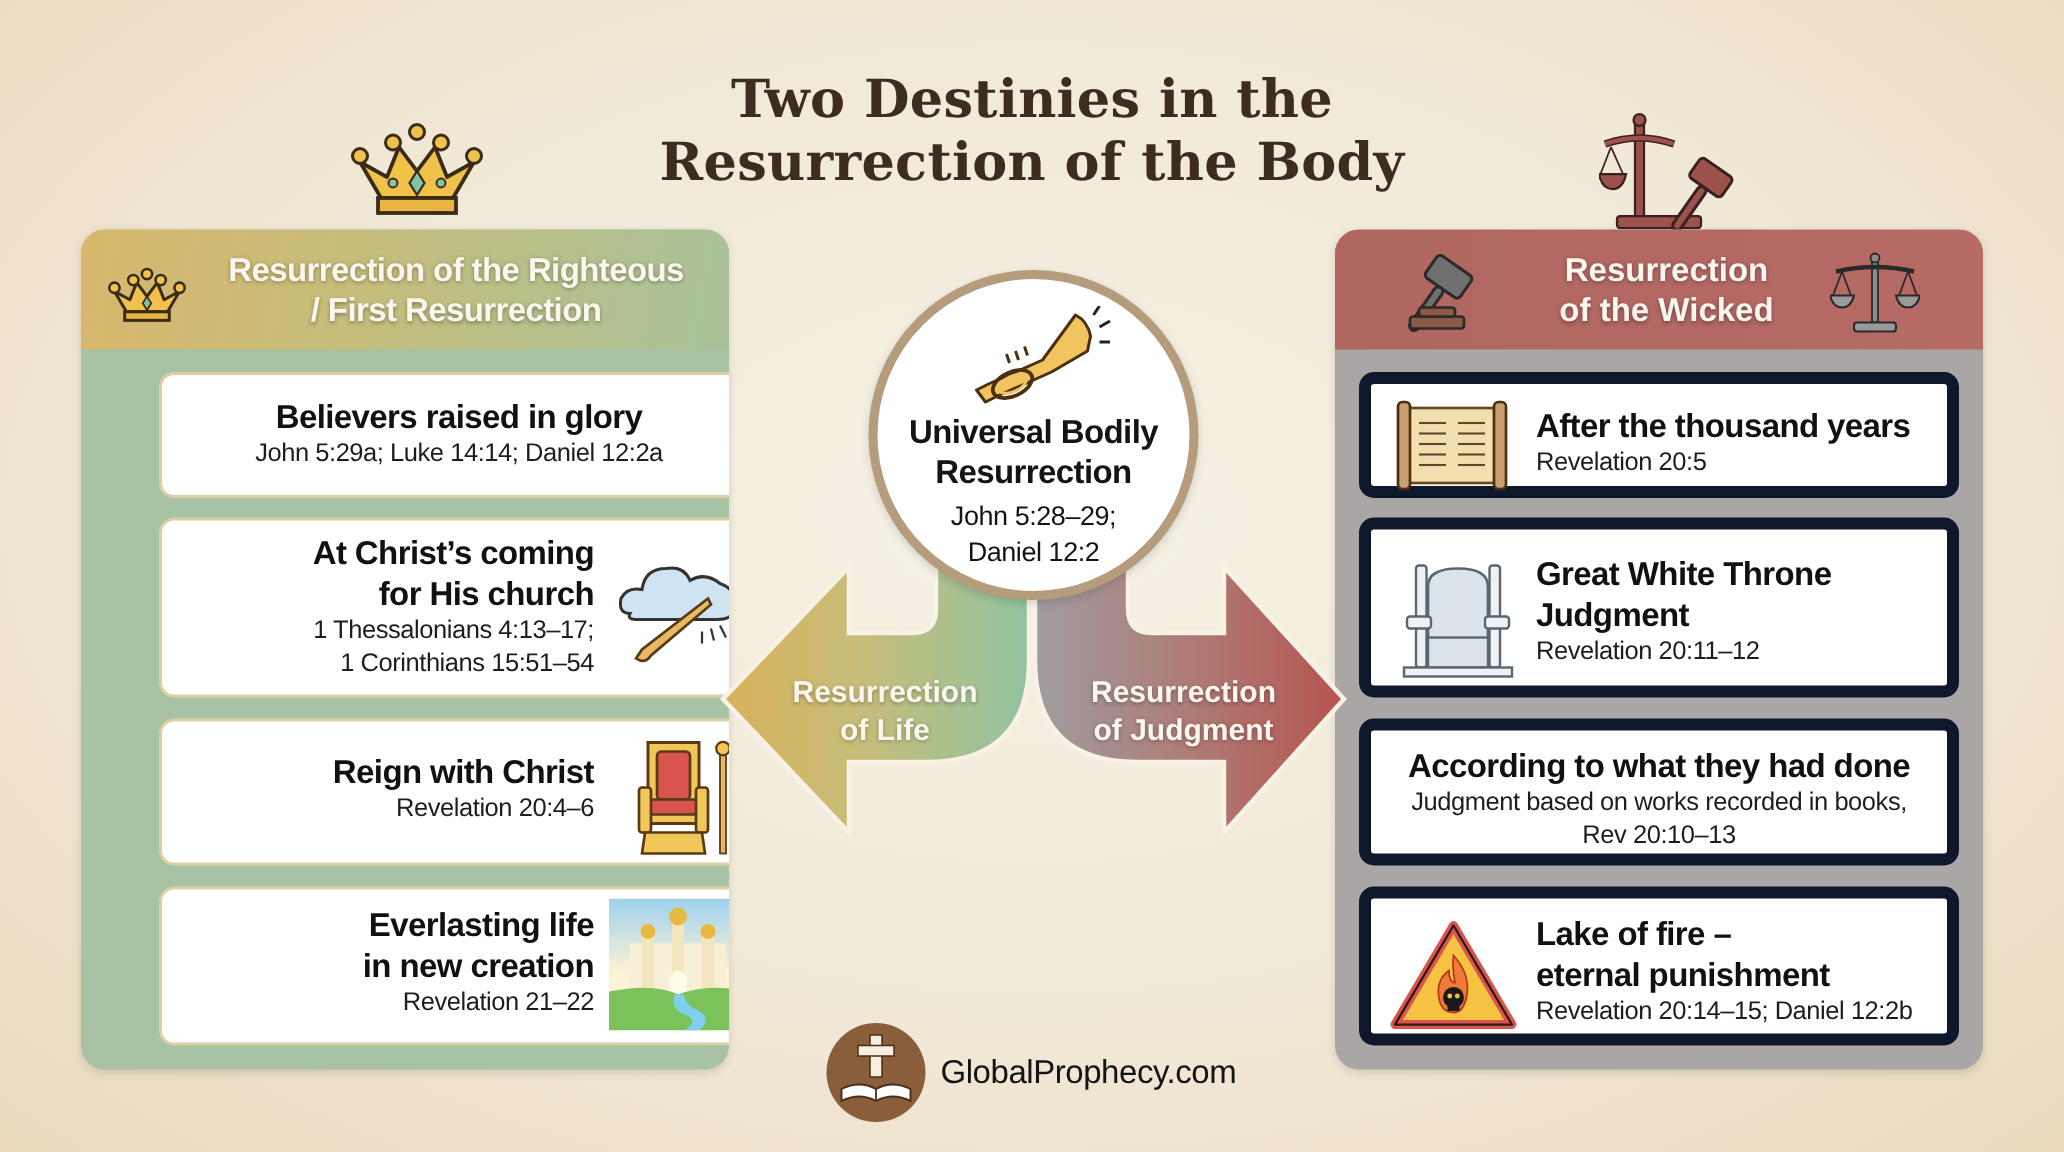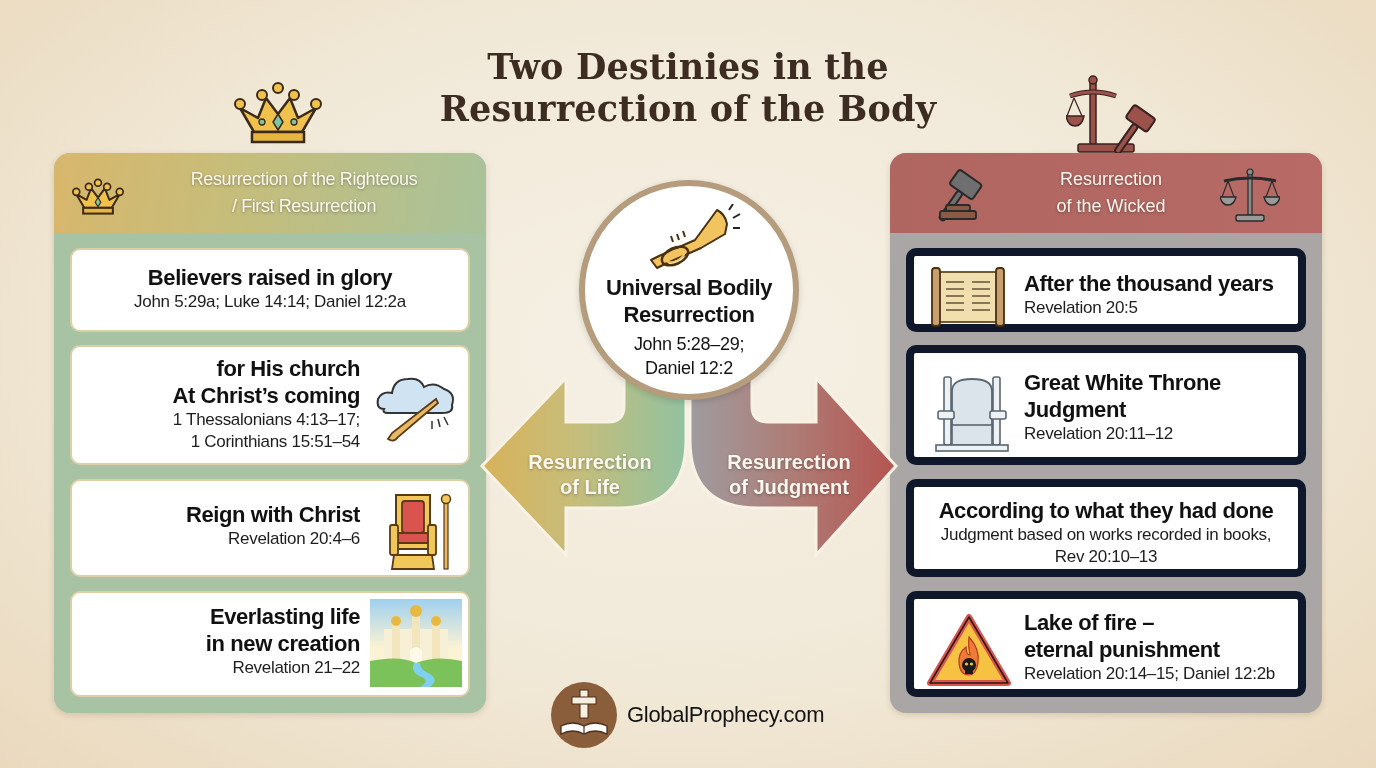--- a/index.html
+++ b/index.html
@@ -26,32 +26,32 @@
     box-shadow: 0 2px 6px rgba(90,70,40,0.18);
   }
   .panel.left { left: 54px; background: #a7c3a4; }
   .panel.right { left: 890px; background: #aaa6a6; }
   .panel-head {
     position: absolute; left: 0; top: 0; width: 100%; height: 80px;
   }
   .panel.left .panel-head { background: linear-gradient(100deg, #d8b76c 0%, #c7bd7a 40%, #a9c29a 100%); }
   .panel.right .panel-head { background: linear-gradient(90deg, #b06660 0%, #b76a66 100%); }
   .panel-title {
-    position: absolute; color: #fbf7ee; font-weight: normal;
-    font-size: 18px; line-height: 27px; text-align: center;
+    position: absolute; color: #fbf7ee; font-weight: bold;
+    font-size: 22px; line-height: 27px; text-align: center;
     text-shadow: 0 1px 3px rgba(0,0,0,0.35);
   }
   .panel.left .panel-title { left: 80px; top: 13px; width: 340px; letter-spacing: -0.4px; }
   .panel.right .panel-title { left: 110px; top: 13px; width: 222px; }
 
   .card {
     position: absolute; left: 16px; width: 400px;
     background: #ffffff; border-radius: 10px;
   }
-  .panel.left .card { border: 2px solid #dccfa5; }
+  .panel.left .card { border: 2px solid #dccfa5; margin-left: 36px; }
   .panel.right .card { border: 8px solid #0f172a; padding-left: 32px; }
   .card-title { font-weight: bold; font-size: 22px; line-height: 27px; color: #111; letter-spacing: -0.4px; }
   .card-ref { font-size: 17px; line-height: 22px; color: #1d1d1d; letter-spacing: -0.3px; }
   .tr { text-align: right; }
   .tc { text-align: center; }
 
   
   .center-circle {
     position: absolute; left: 579px; top: 180px; width: 220px; height: 220px;
     border-radius: 50%; background: #fff; border: 6px solid #b49c7c;
@@ -127,22 +127,22 @@
 
   <div class="card" style="top:95px;height:84px">
     <div class="tc" style="position:absolute;left:0;top:14px;width:100%">
       <div class="card-title">Believers raised in glory</div>
       <div class="card-ref">John 5:29a; Luke 14:14; Daniel 12:2a</div>
     </div>
   </div>
 
   <div class="card" style="top:192px;height:120px">
     <div class="tr" style="position:absolute;right:108px;top:8px;width:290px">
+      <div class="card-title">At Christ’s coming</div>
       <div class="card-title">for His church</div>
-      <div class="card-title">At Christ’s coming</div>
       <div class="card-ref">1 Thessalonians 4:13–17;</div>
       <div class="card-ref">1 Corinthians 15:51–54</div>
     </div>
     <svg class="abs" style="left:302px;top:20px" width="84" height="80" viewBox="0 0 84 80">
       <path d="M10 42 Q2 42 4 32 Q8 24 18 26 Q20 12 34 12 Q46 10 50 20 Q60 14 70 22 Q82 26 78 38 Q80 46 68 46 L14 46 Q8 46 10 42 Z" fill="#cfe3f3" stroke="#333" stroke-width="2"></path>
       <path d="M62 32 L18 66 L14 72 Q20 76 24 70 L64 36 Z" fill="#e8b964" stroke="#5a3a14" stroke-width="1.8"></path>
       <line x1="58" y1="54" x2="58" y2="62" stroke="#333" stroke-width="1.5"></line>
       <line x1="64" y1="52" x2="66" y2="60" stroke="#333" stroke-width="1.5"></line>
       <line x1="70" y1="50" x2="74" y2="58" stroke="#333" stroke-width="1.5"></line>
     </svg>

